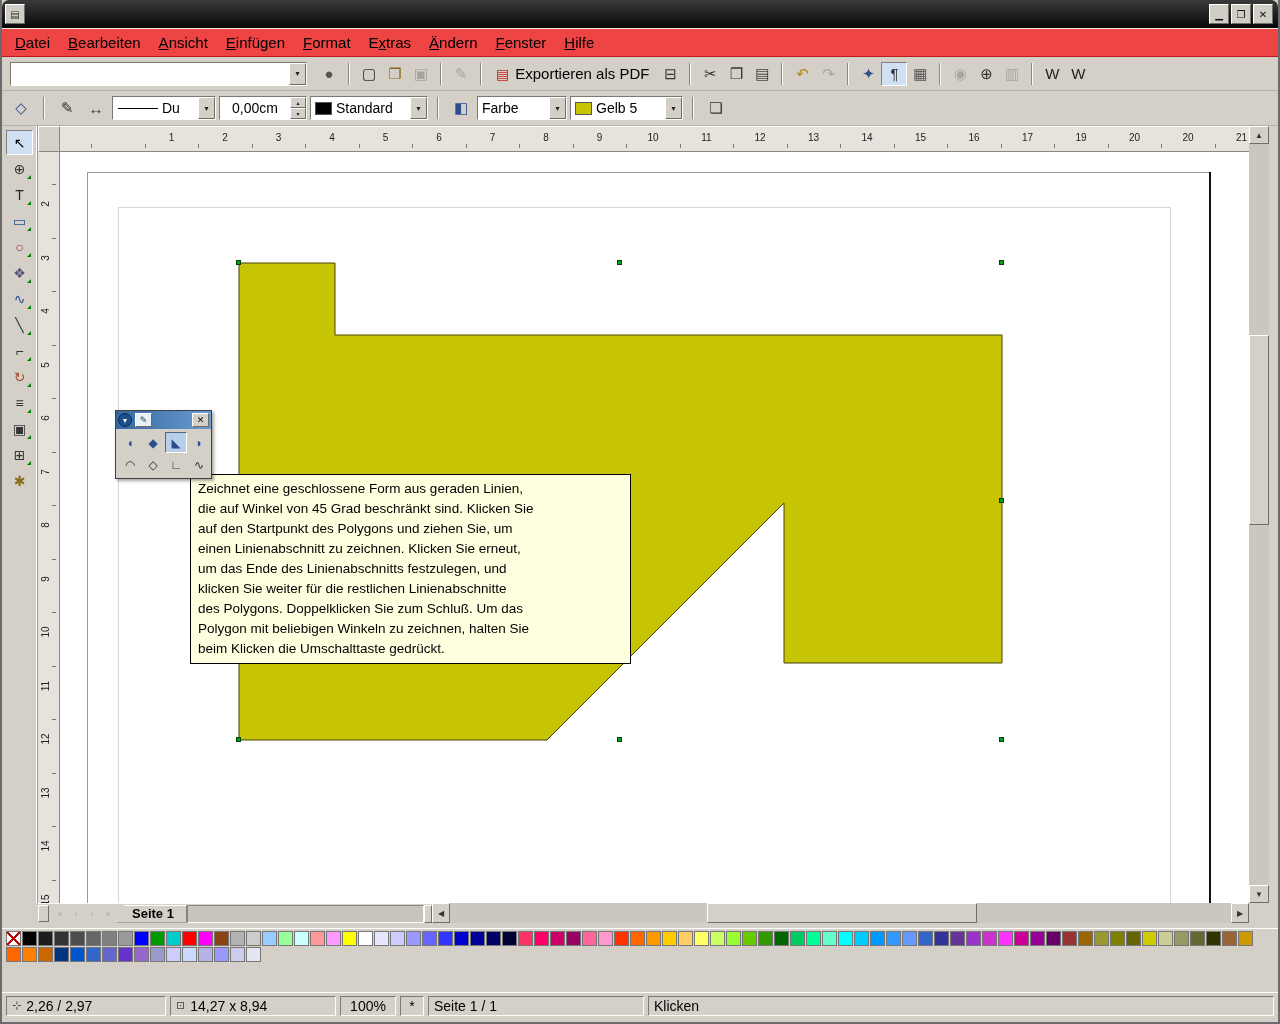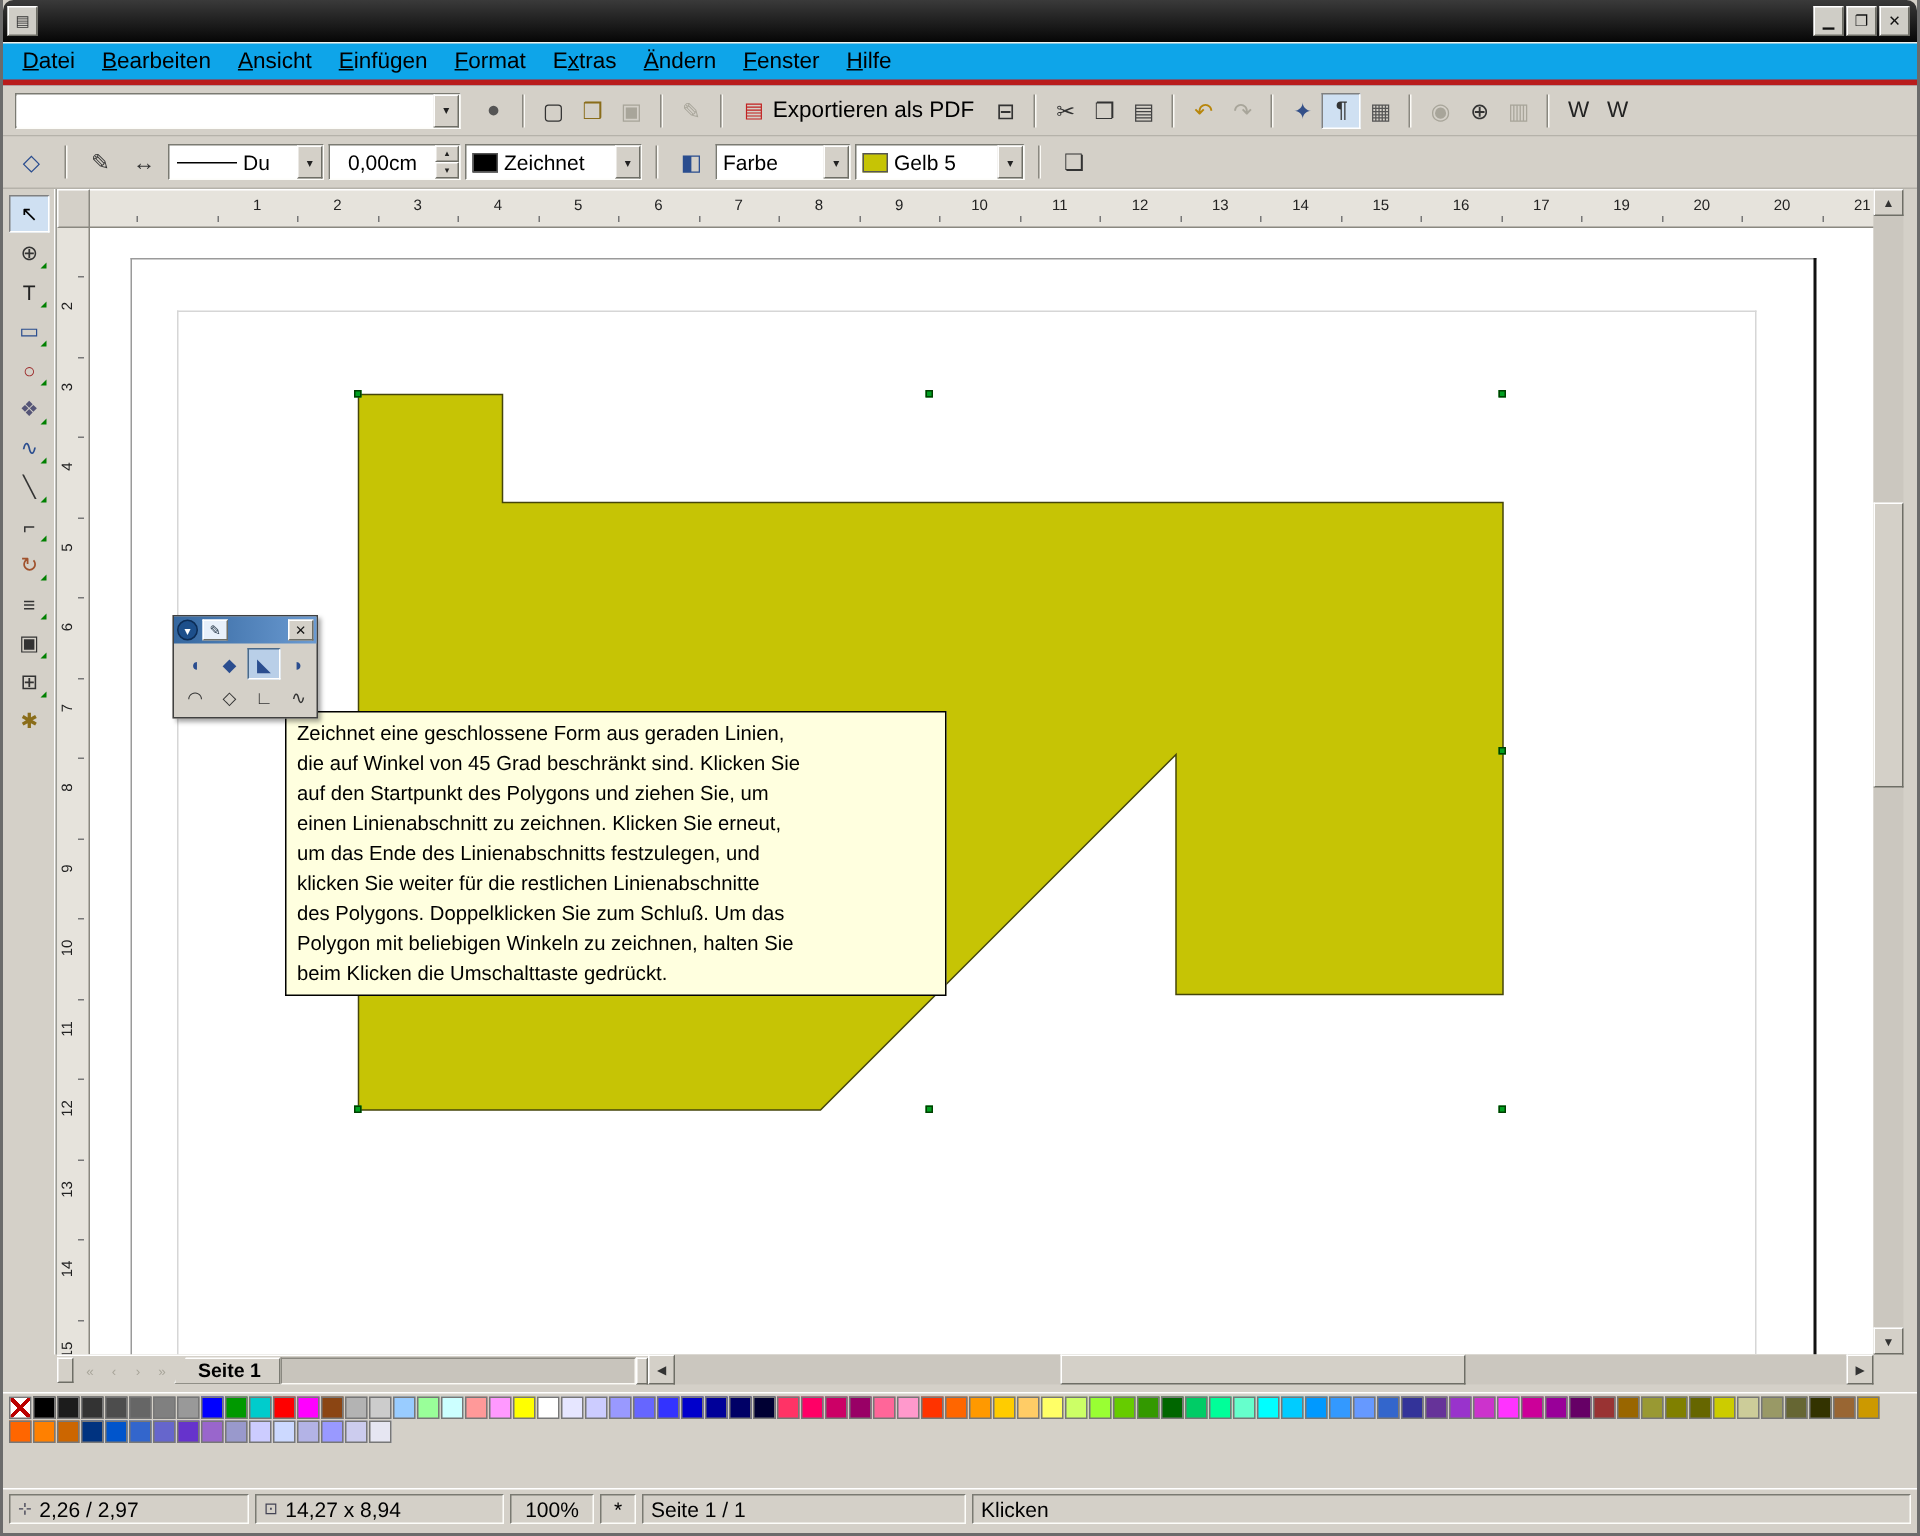--- a/index.html
+++ b/index.html
@@ -12,21 +12,21 @@
   .sysbtn{position:absolute;left:3px;top:4px;width:20px;height:20px;background:#cfcdc6;border:1px solid;border-color:#fff #6e6e66 #6e6e66 #fff;display:flex;align-items:center;justify-content:center;font-size:10px;color:#333;}
   .title-tab{position:absolute;left:25px;top:2px;height:26px;background:#d2d0c8;border:1px solid #8a8a8a;border-bottom:none;border-radius:8px 8px 0 0;display:flex;align-items:center;gap:7px;padding:0 16px 0 8px;box-shadow:inset 1px 1px 0 #f4f3ee;}
   .doc-icon{width:15px;height:17px;background:#fff;border:1px solid #39589c;position:relative;}
   .doc-icon::after{content:"";position:absolute;left:2px;top:3px;width:8px;height:3px;background:#4f81bd;}
   .doc-icon::before{content:"";position:absolute;left:2px;top:8px;width:5px;height:5px;background:#e0b020;}
   .title-text{font-weight:bold;font-size:15px;color:#000;white-space:nowrap;}
   .winbtns{position:absolute;right:5px;top:4px;display:flex;gap:2px;}
   .winbtn{width:20px;height:20px;background:#cfcdc6;border:1px solid;border-color:#fff #6e6e66 #6e6e66 #fff;display:flex;align-items:center;justify-content:center;font-size:10px;color:#111;}
 
   
-  .menubar{position:absolute;left:0;top:28px;right:0;height:29px;background:#0ea5e9;display:flex;align-items:center;padding-left:4px;border-bottom:4px solid #b91c1c;box-shadow:inset 0 1px 0 #f0efe8;}
+  .menubar{position:absolute;left:0;top:28px;right:0;height:29px;background:#ef4444;display:flex;align-items:center;padding-left:4px;border-bottom:1px solid #b91c1c;box-shadow:inset 0 1px 0 #f0efe8;}
   .menu-item{padding:4px 9px;font-size:15px;color:#000;white-space:nowrap;}
 
   
   .funcbar{position:absolute;left:0;top:57px;right:0;height:34px;background:#d4d0c8;display:flex;align-items:center;padding-left:8px;border-bottom:1px solid #b5b2aa;}
   #fb-icons{display:flex;align-items:center;margin-left:9px;}
   .tbtn{min-width:26px;height:24px;display:flex;align-items:center;justify-content:center;font-size:15px;color:#333;border:1px solid transparent;position:relative;}
   .tbtn.disabled{color:#a8a59a !important;}
   .tbtn.pressed{background:#cfe0f2;border-color:#808080 #ffffff #ffffff #808080;}
   .label-btn{padding:0 7px;gap:6px;font-size:15px;color:#000;white-space:nowrap;}
   .label-btn .glyph{font-size:14px;}
@@ -186,21 +186,21 @@
     </div>
     <div class="combo" style="width:88px">
       <div class="val" style="text-align:center">0,00cm</div>
       <div class="spin">
         <b>▴</b>
         <b>▾</b>
       </div>
     </div>
     <div class="combo" style="width:118px">
       <div class="swatchbox" style="background: rgb(0, 0, 0);"></div>
-      <div class="val">Zeichnet</div>
+      <div class="val">Standard</div>
       <div class="drop">▾</div>
     </div>
     <div class="sep"></div>
     <div class="tbtn" style="color:#2a4d8f">◧</div>
     <div class="combo" style="width:90px">
       <div class="val">Farbe</div>
       <div class="drop">▾</div>
     </div>
     <div class="combo" style="width:113px">
       <div class="swatchbox" style="background: rgb(198, 196, 5);"></div>

